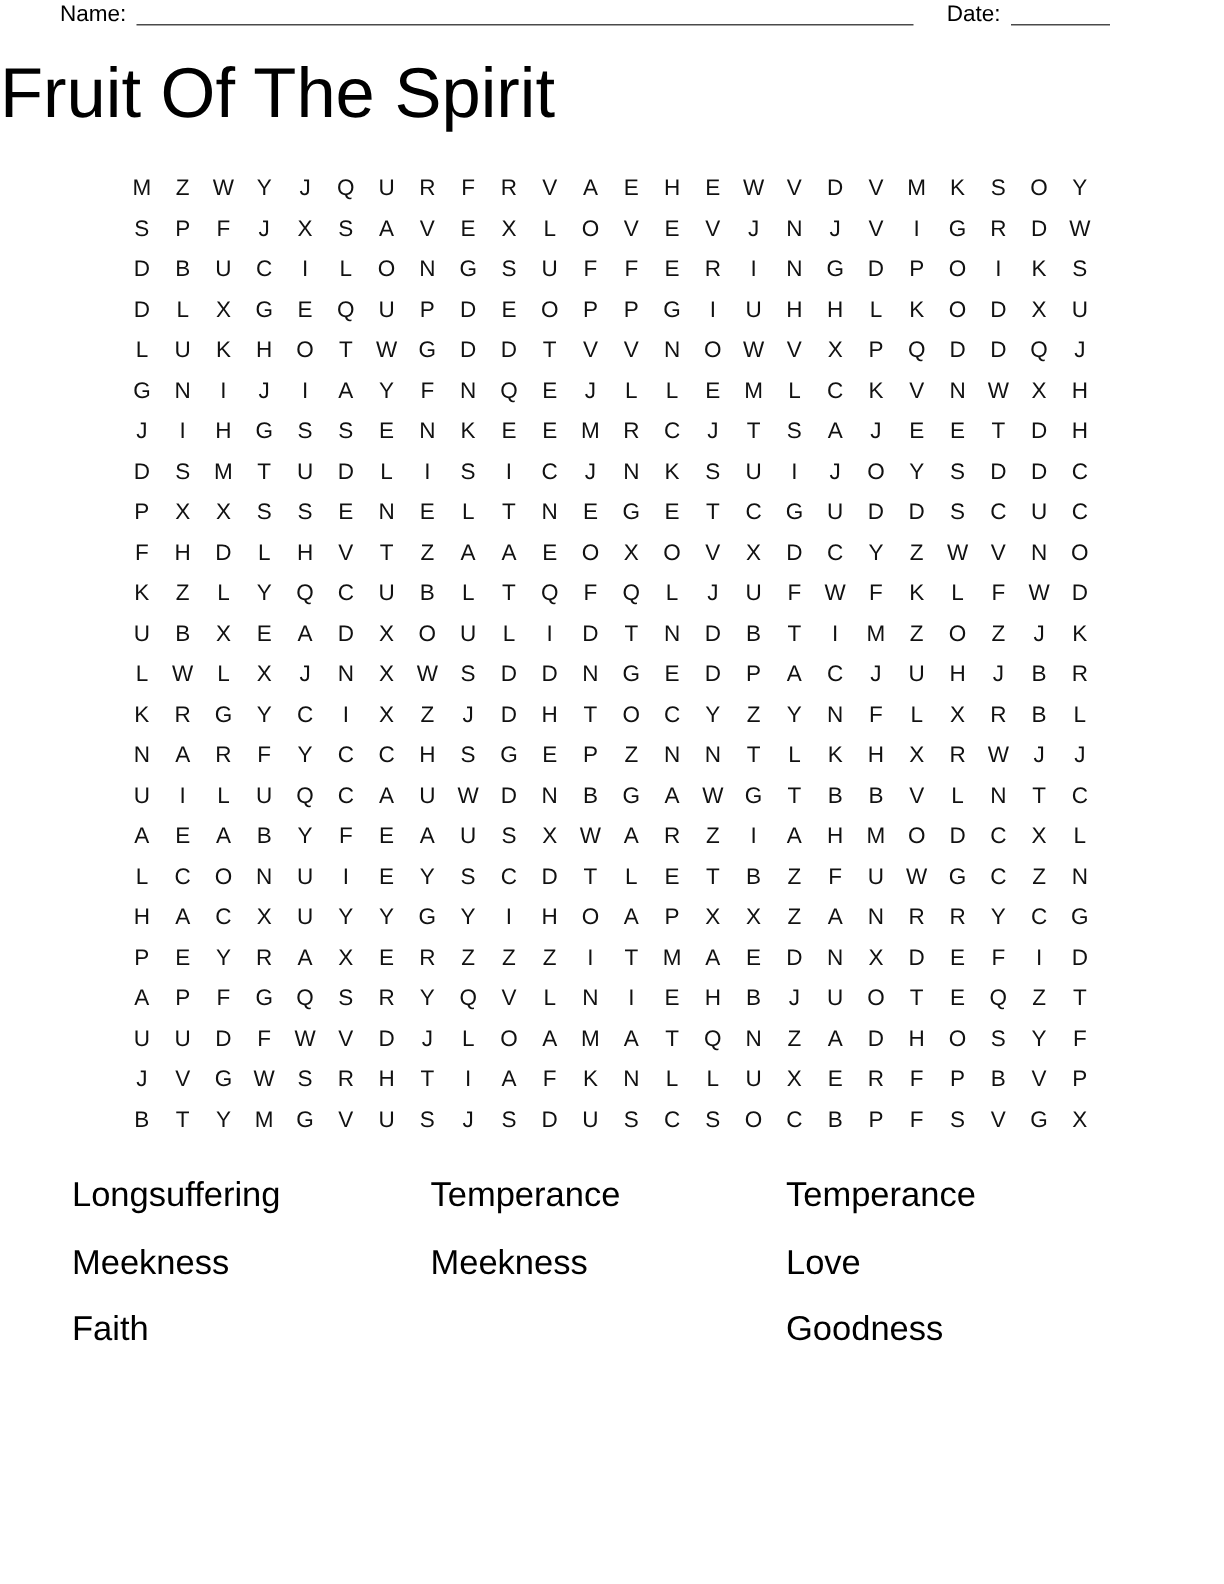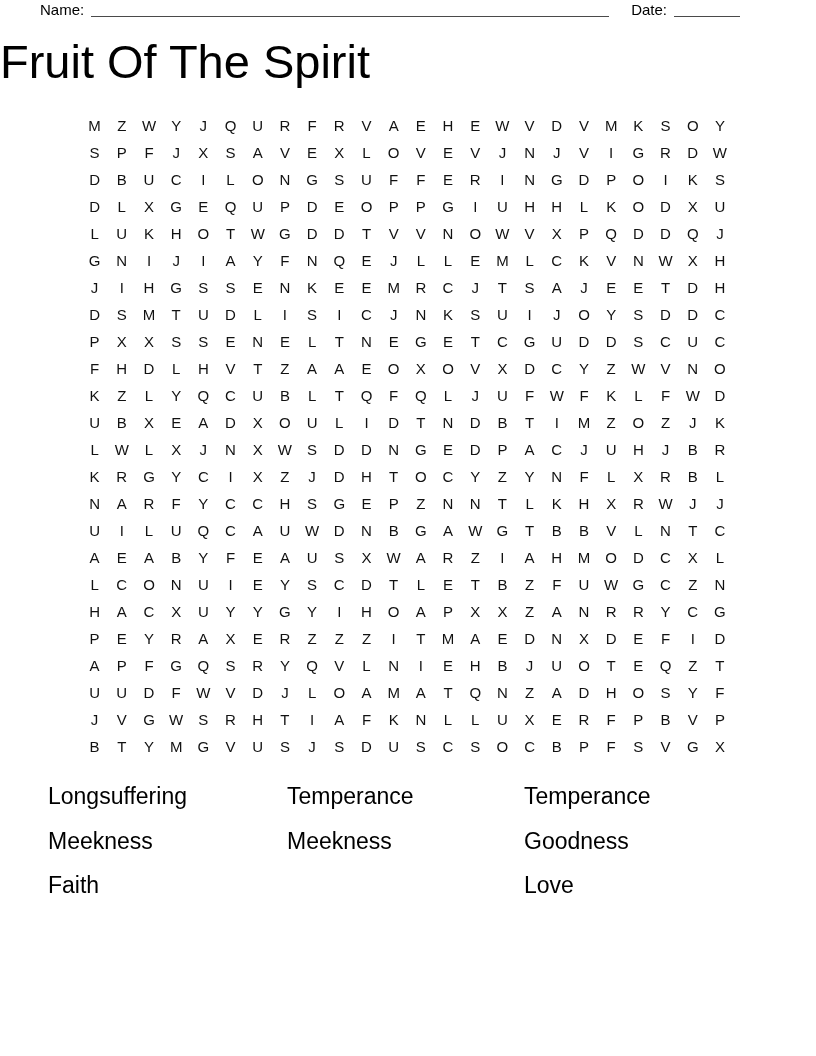--- a/index.html
+++ b/index.html
@@ -685,18 +685,18 @@
         <div class="word-item">Longsuffering</div>
         <div class="word-item">Meekness</div>
         <div class="word-item">Faith</div>
       </div>
       <div class="word-col word-col-2">
         <div class="word-item">Temperance</div>
         <div class="word-item">Meekness</div>
       </div>
       <div class="word-col word-col-3">
         <div class="word-item">Temperance</div>
+        <div class="word-item">Love</div>
         <div class="word-item">Goodness</div>
-        <div class="word-item">Love</div>
       </div>
     </div>
 
 </div>
 
 </body></html>

